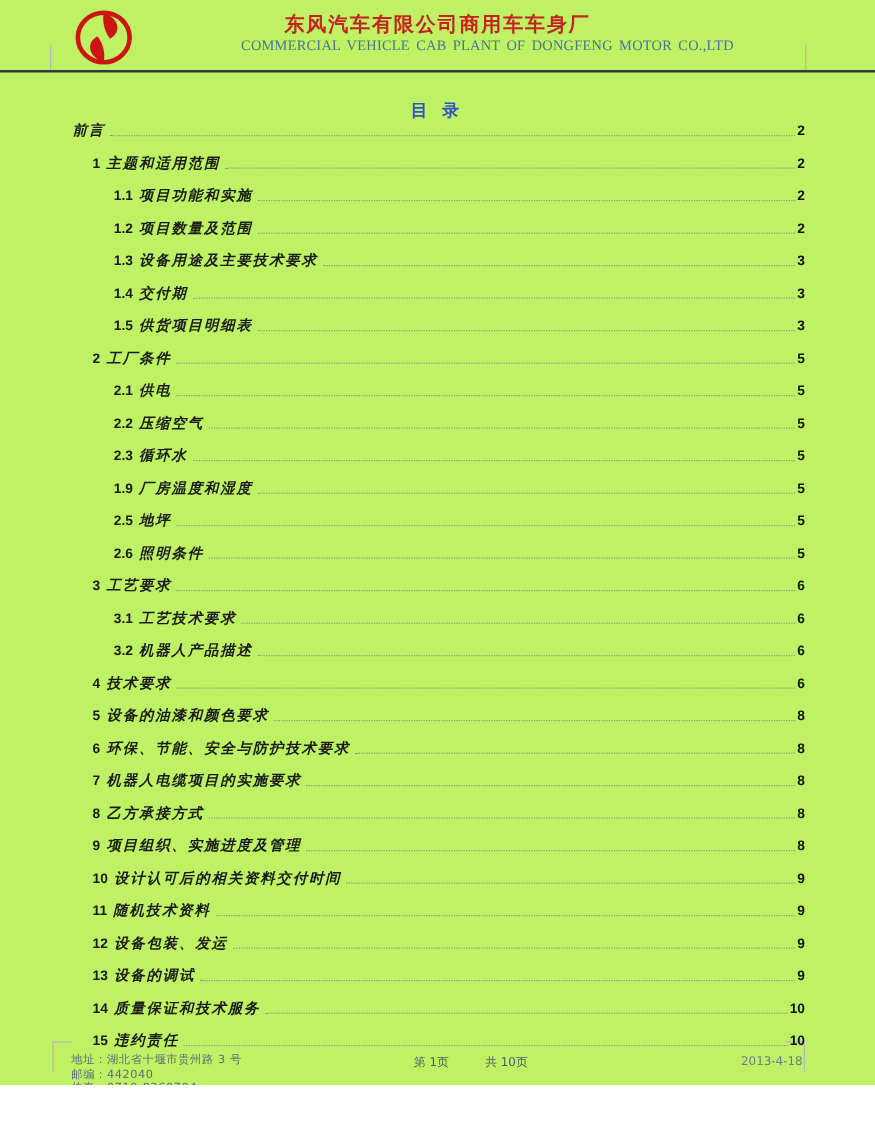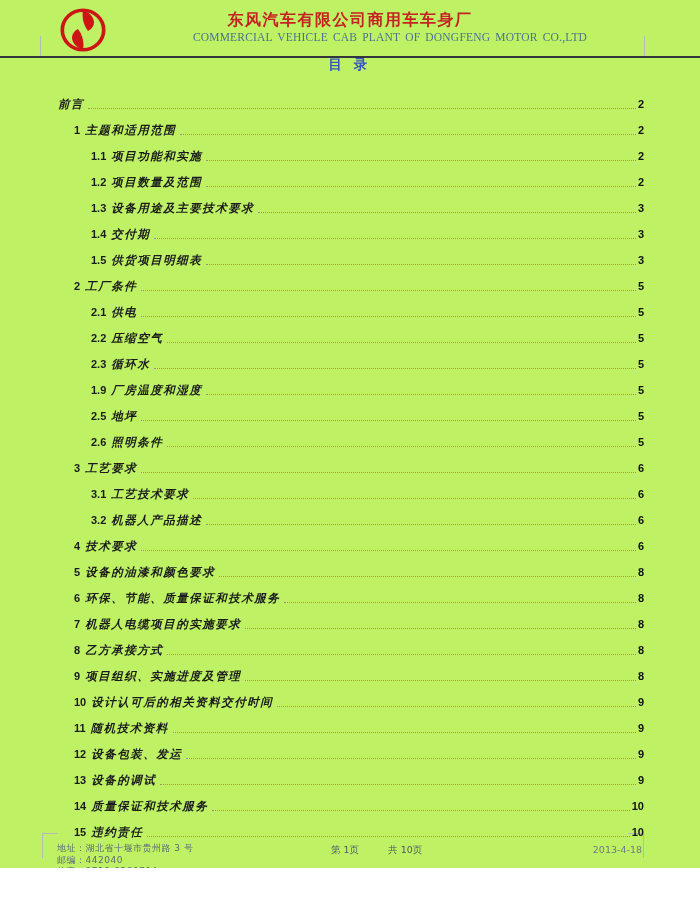--- a/index.html
+++ b/index.html
@@ -18,21 +18,21 @@
     font-size:11.5px;letter-spacing:.2px;word-spacing:2px;color:#4e7193;font-weight:400;margin-left:40px;
   }
   .header-rule{position:absolute;left:0;top:56px;width:700px;height:2px;background:#32373d;}
   .mark{position:absolute;background:none;}
   .mark-tl{left:40px;top:36px;width:1px;height:20px;background:#b8b8b8;}
   .mark-tr{left:644px;top:36px;width:1px;height:20px;background:#b8b8b8;}
   .mark-bl{left:42px;top:833px;width:15px;height:24px;border-top:1px solid #b8b8b8;border-left:1px solid #b8b8b8;}
   .mark-br{left:628px;top:833px;width:15px;height:24px;border-top:1px solid #b8b8b8;border-right:1px solid #b8b8b8;}
   
   .doc-title{
-    position:absolute;left:0;top:56px;width:100%;text-align:center;
+    position:absolute;left:0;top:80px;width:100%;text-align:center;
     font-size:13.5px;font-weight:bold;letter-spacing:4px;color:#3353c4;
     font-family:"Liberation Sans","DejaVu Sans",sans-serif;
   }
   
   .toc{position:absolute;left:40px;top:91px;width:604px;}
   .toc-row{
     display:flex;align-items:baseline;height:26px;line-height:26px;
     color:#1b1b1b;font-size:11.5px;white-space:nowrap;
   }
   .toc-row.lvl0{padding-left:18px;}
@@ -203,21 +203,21 @@
         <span class="toc-page">6</span>
       </div>
       <div class="toc-row lvl1">
         <span class="toc-num">5</span>
         <span class="toc-label">设备的油漆和颜色要求</span>
         <span class="toc-leader"></span>
         <span class="toc-page">8</span>
       </div>
       <div class="toc-row lvl1">
         <span class="toc-num">6</span>
-        <span class="toc-label">环保、节能、质量保证和技术服务</span>
+        <span class="toc-label">环保、节能、安全与防护技术要求</span>
         <span class="toc-leader"></span>
         <span class="toc-page">8</span>
       </div>
       <div class="toc-row lvl1">
         <span class="toc-num">7</span>
         <span class="toc-label">机器人电缆项目的实施要求</span>
         <span class="toc-leader"></span>
         <span class="toc-page">8</span>
       </div>
       <div class="toc-row lvl1">

